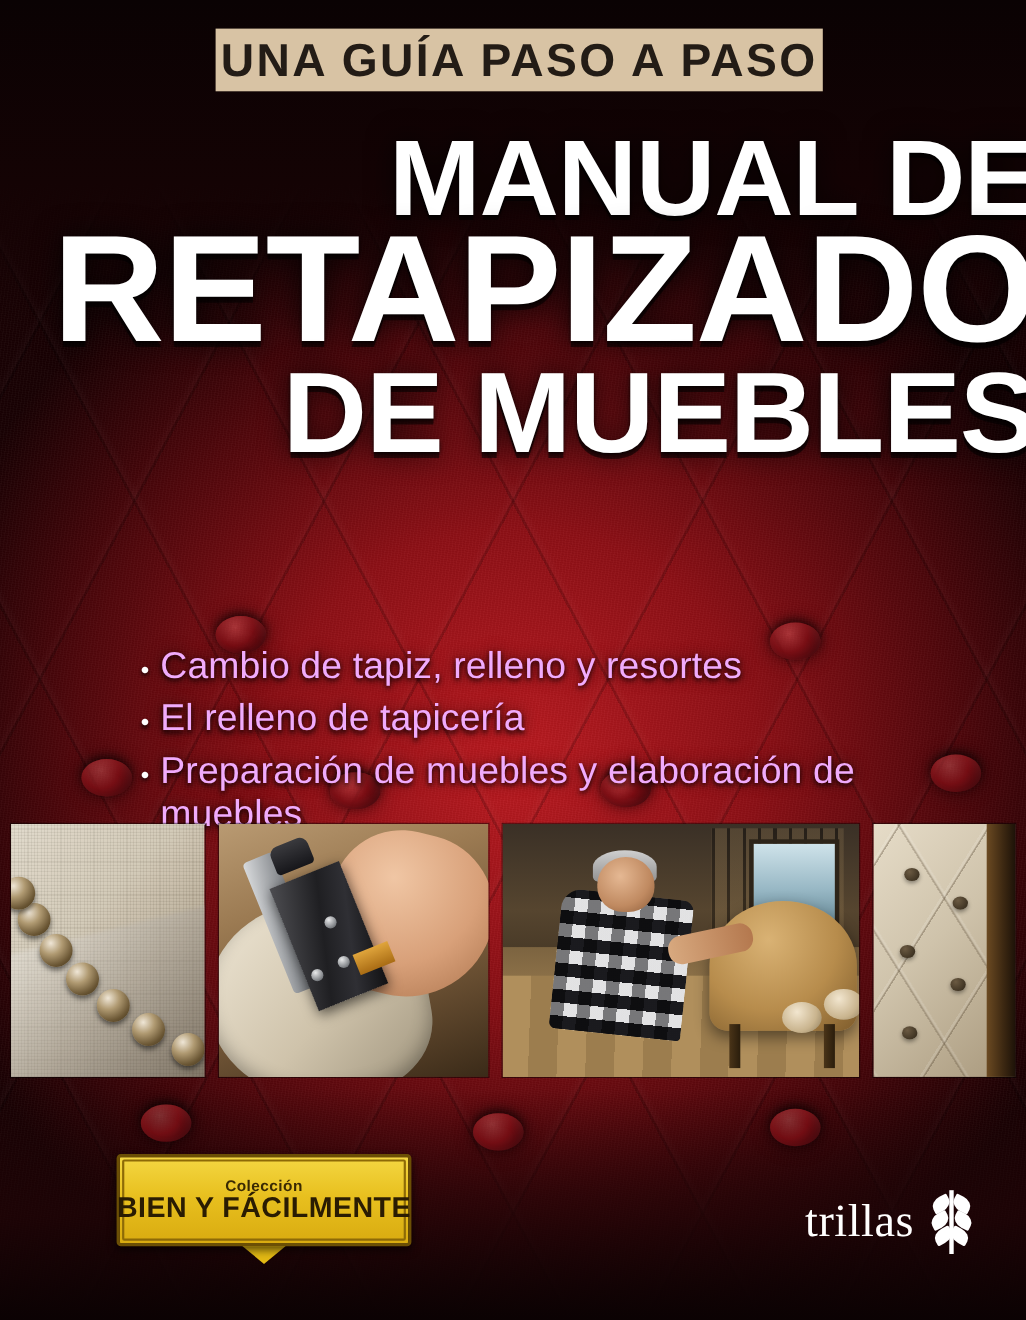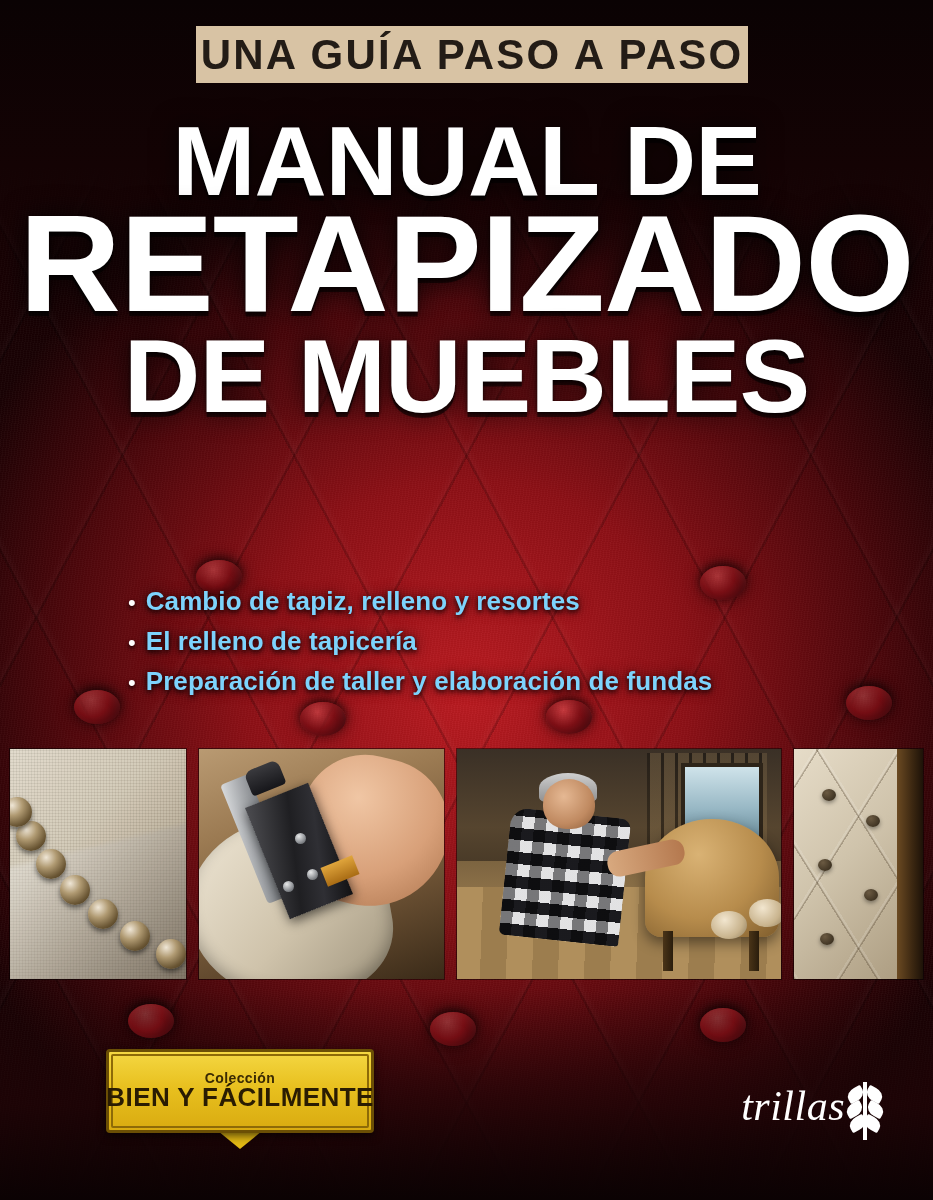--- a/index.html
+++ b/index.html
@@ -85,21 +85,21 @@
     color: #231c16;
     white-space: nowrap;
   }
 
   
   .title-block {
     position: absolute;
     left: 0;
     right: 0;
     top: 116px;
-    text-align: center;
+    text-align: right;
   }
   .title-line {
     font-family: "Liberation Sans", sans-serif;
     font-weight: 700;
     color: #ffffff;
     line-height: 0.92;
     letter-spacing: -1px;
     text-shadow:
       0 5px 0 rgba(0,0,0,0.55),
       0 0 26px rgba(0,0,0,0.75),
@@ -124,23 +124,23 @@
     margin-bottom: 9px;
   }
   .bullet-dot {
     color: #ffffff;
     font-size: 22px;
     line-height: 1;
     text-shadow: 0 2px 4px rgba(0,0,0,0.85);
   }
   .bullet-text {
     font-family: "Liberation Sans", sans-serif;
-    font-weight: 700;
-    font-size: 26px;
-    color: #7dd3fc;
+    font-weight: 400;
+    font-size: 34px;
+    color: #f0abfc;
     letter-spacing: 0.1px;
     text-shadow: 0 2px 5px rgba(0,0,0,0.9), 0 0 14px rgba(0,0,0,0.6);
   }
 
   
   .photos {
     position: absolute;
     left: 9px;
     top: 748px;
     width: 915px;
@@ -364,22 +364,22 @@
     border-right: 22px solid transparent;
     border-top: 18px solid #e2b814;
   }
 
   
   .publisher {
     position: absolute;
     right: 48px;
     top: 1082px;
     display: flex;
-    align-items: flex-start;
-    font-style: italic;
+    align-items: center;
+    gap: 14px;
   }
   .publisher-name {
     font-family: "Liberation Serif", serif;
     font-weight: 400;
     font-size: 42px;
     color: #ffffff;
     letter-spacing: 0.5px;
   }
   .publisher-mark {
     width: 40px; height: 58px;
@@ -432,21 +432,21 @@
     <div class="bullet">
       <span class="bullet-dot">•</span>
       <span class="bullet-text">Cambio de tapiz, relleno y resortes</span>
     </div>
     <div class="bullet">
       <span class="bullet-dot">•</span>
       <span class="bullet-text">El relleno de tapicería</span>
     </div>
     <div class="bullet">
       <span class="bullet-dot">•</span>
-      <span class="bullet-text">Preparación de taller y elaboración de fundas</span>
+      <span class="bullet-text">Preparación de muebles y elaboración de muebles</span>
     </div>
   </div>
 
   <div class="photos">
 
     <div class="photo p1">
       <div class="p1-bg"></div>
       <div class="p1-weave"></div>
       <div class="p1-fold"></div>
       <div class="nail" style="left:6px; top:72px;"></div>

